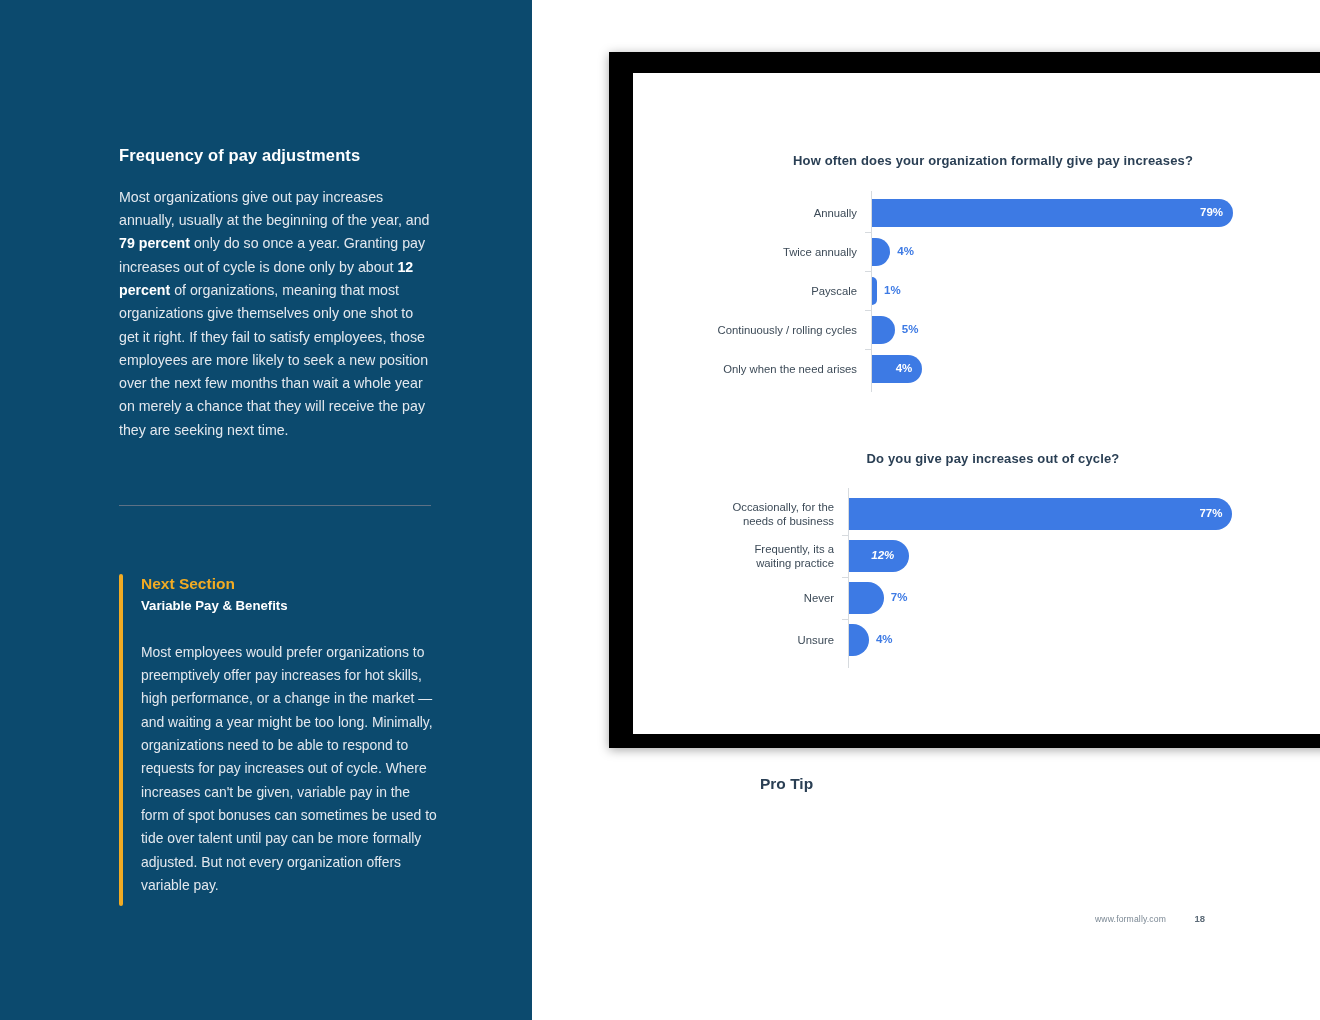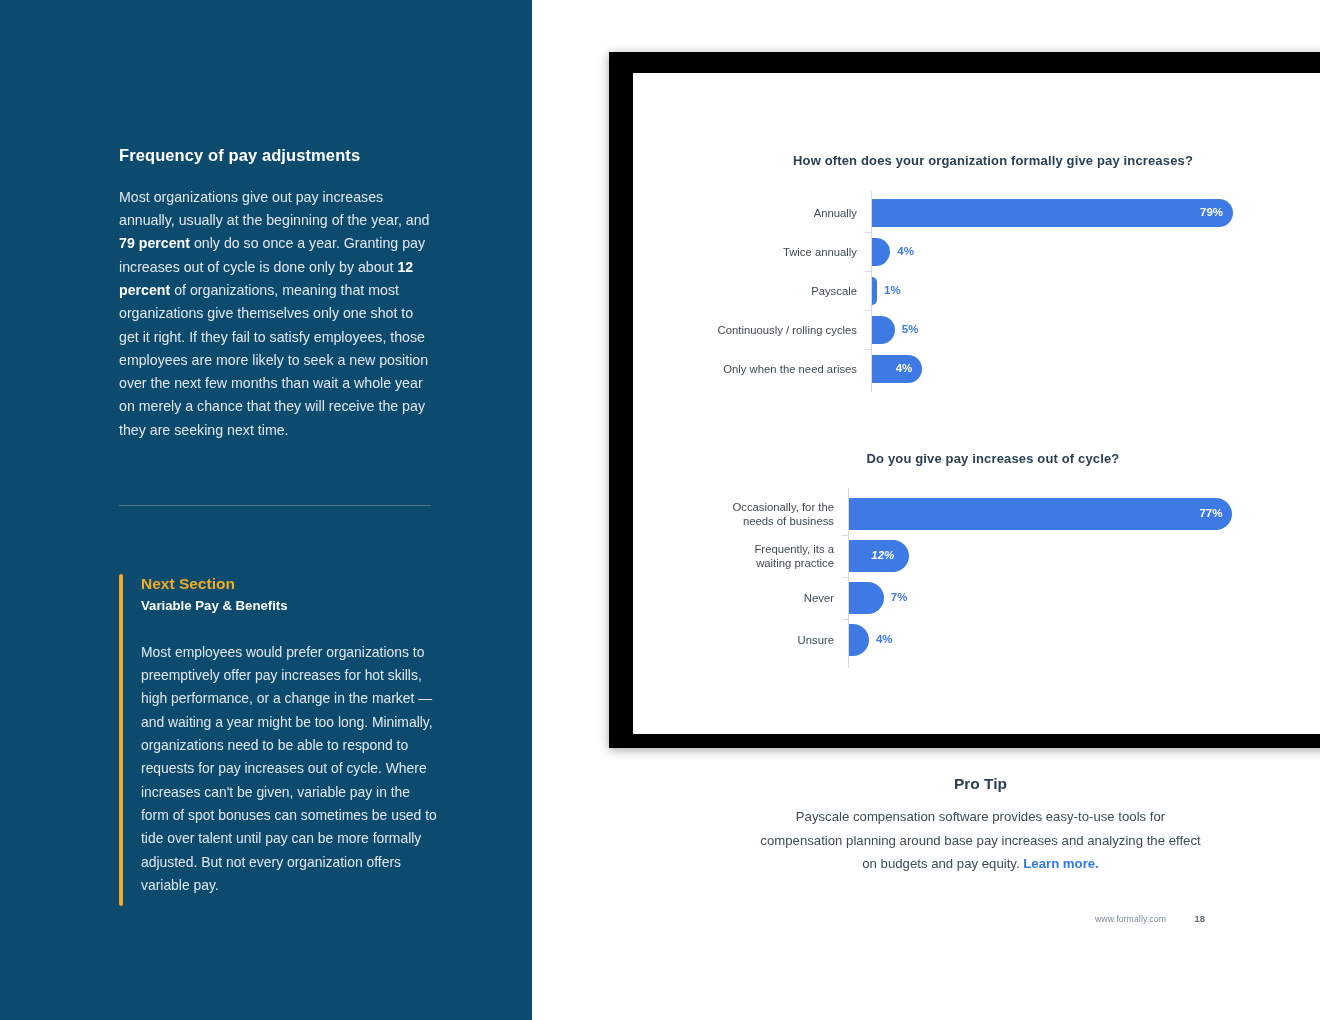--- a/index.html
+++ b/index.html
@@ -97,21 +97,21 @@
   }
   .bar-value{
     position:absolute;font-size:11.5px;font-weight:bold;
     line-height:1;white-space:nowrap;
   }
   .bar-value.inside{color:#ffffff;}
   .bar-value.outside{color:#3d7ae4;}
 
   
   #pro-tip{
-    position:absolute;left:760px;top:775px;width:441px;text-align:center;
+    position:absolute;left:760px;top:775px;width:441px;text-align:left;
   }
   #pro-tip-title{
     font-size:15.5px;font-weight:bold;color:#2a3f54;margin:0 0 12px 0;
   }
   #pro-tip-body{
     font-size:13.2px;line-height:23.5px;color:#3c4a57;margin:0;
   }
   #pro-tip-link{color:#2f7ae5;font-weight:bold;text-decoration:none;}
 
   #footer{
@@ -211,19 +211,18 @@
           <div>Unsure</div>
         </div>
         <div class="bar" style="left: 216px; top: 136px; width: 19.92px; height: 32px; background: rgb(61, 122, 228);"></div>
         <div class="bar-value outside" style="top: 146px; left: 242.92px;">4%</div>
       </div>
   </div>
 </div>
 
 <div id="pro-tip">
   <div id="pro-tip-title">Pro Tip</div>
-  <p id="pro-tip-body"><span>Payscale compensation software provides easy-to-use tools for compensation planning around base pay increases and analyzing the effect on budgets and pay equity. </span><a id="pro-tip-link" href="#">Learn more.</a></p>
 </div>
 
 <div id="footer">
   <span id="footer-url">www.formally.com</span>
   <span id="footer-page">18</span>
 </div>
 
 </body></html>

